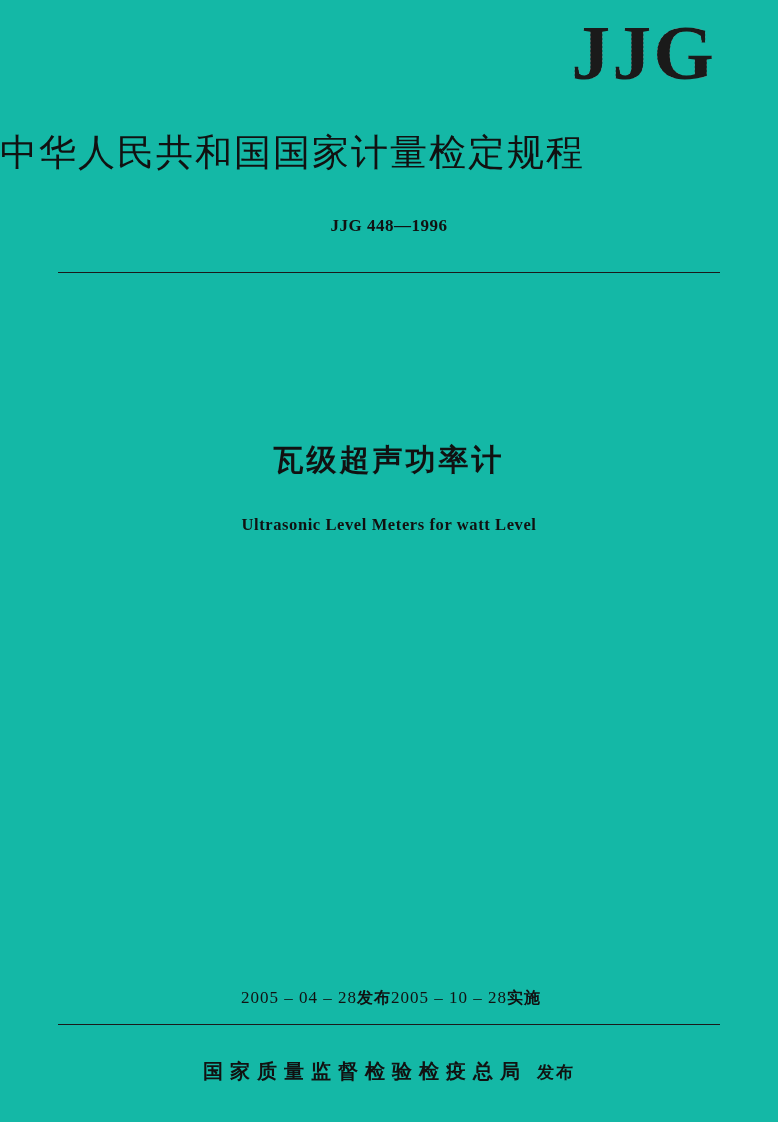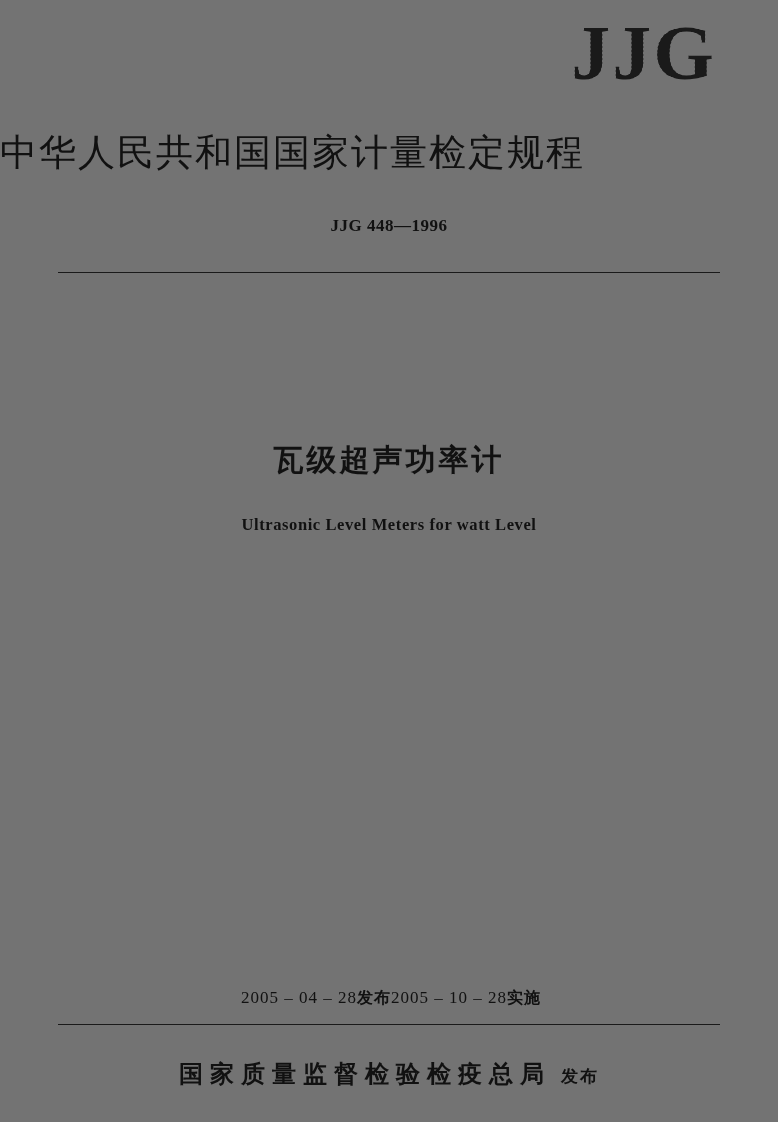--- a/index.html
+++ b/index.html
@@ -7,21 +7,21 @@
     padding: 0;
     background: #ffffff;
   }
   body {
     font-family: "Liberation Serif", serif;
   }
   .page {
     position: relative;
     width: 778px;
     height: 1122px;
-    background: #737373;
+    background: #14b8a6;
     overflow: hidden;
   }
 
   
   .logo-wrap {
     position: absolute;
     top: 14px;
     left: 0;
     right: 58px;
     text-align: right;
@@ -135,21 +135,21 @@
     position: absolute;
     top: 1058px;
     left: 0;
     right: 0;
     text-align: center;
     font-family: "DejaVu Sans", sans-serif;
     font-weight: bold;
     color: #111;
   }
   .issuer .org {
-    font-size: 24px;
+    font-size: 20px;
     letter-spacing: 7px;
   }
   .issuer .pub {
     font-size: 17px;
     letter-spacing: 2px;
     margin-left: 10px;
   }
 </style>
 </head>
 <body>

